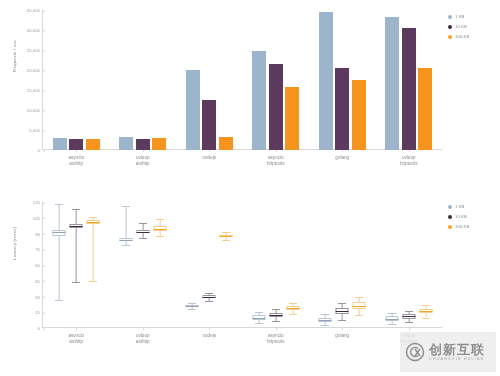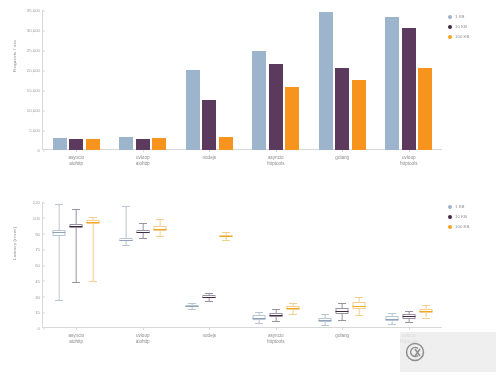--- a/index.html
+++ b/index.html
@@ -447,13 +447,17 @@
       </div>
     </div>
 </section>
 
 <div id="watermark">
   <svg width="20" height="20" viewBox="0 0 40 40">
     <circle cx="20" cy="20" r="17" fill="none" stroke="#8e8e8e" stroke-width="3"></circle>
     <path d="M26 13 A9 9 0 1 0 26 27" fill="none" stroke="#8e8e8e" stroke-width="3"></path>
     <path d="M20 14 L30 28 M30 14 L20 28" stroke="#8e8e8e" stroke-width="3" fill="none"></path>
   </svg>
+  <div class="wm-text">
+    <span class="wm-cn">创新互联</span>
+    <span class="wm-en">CHUANGXIN HULIAN</span>
+  </div>
 </div>
 
 </body></html>

